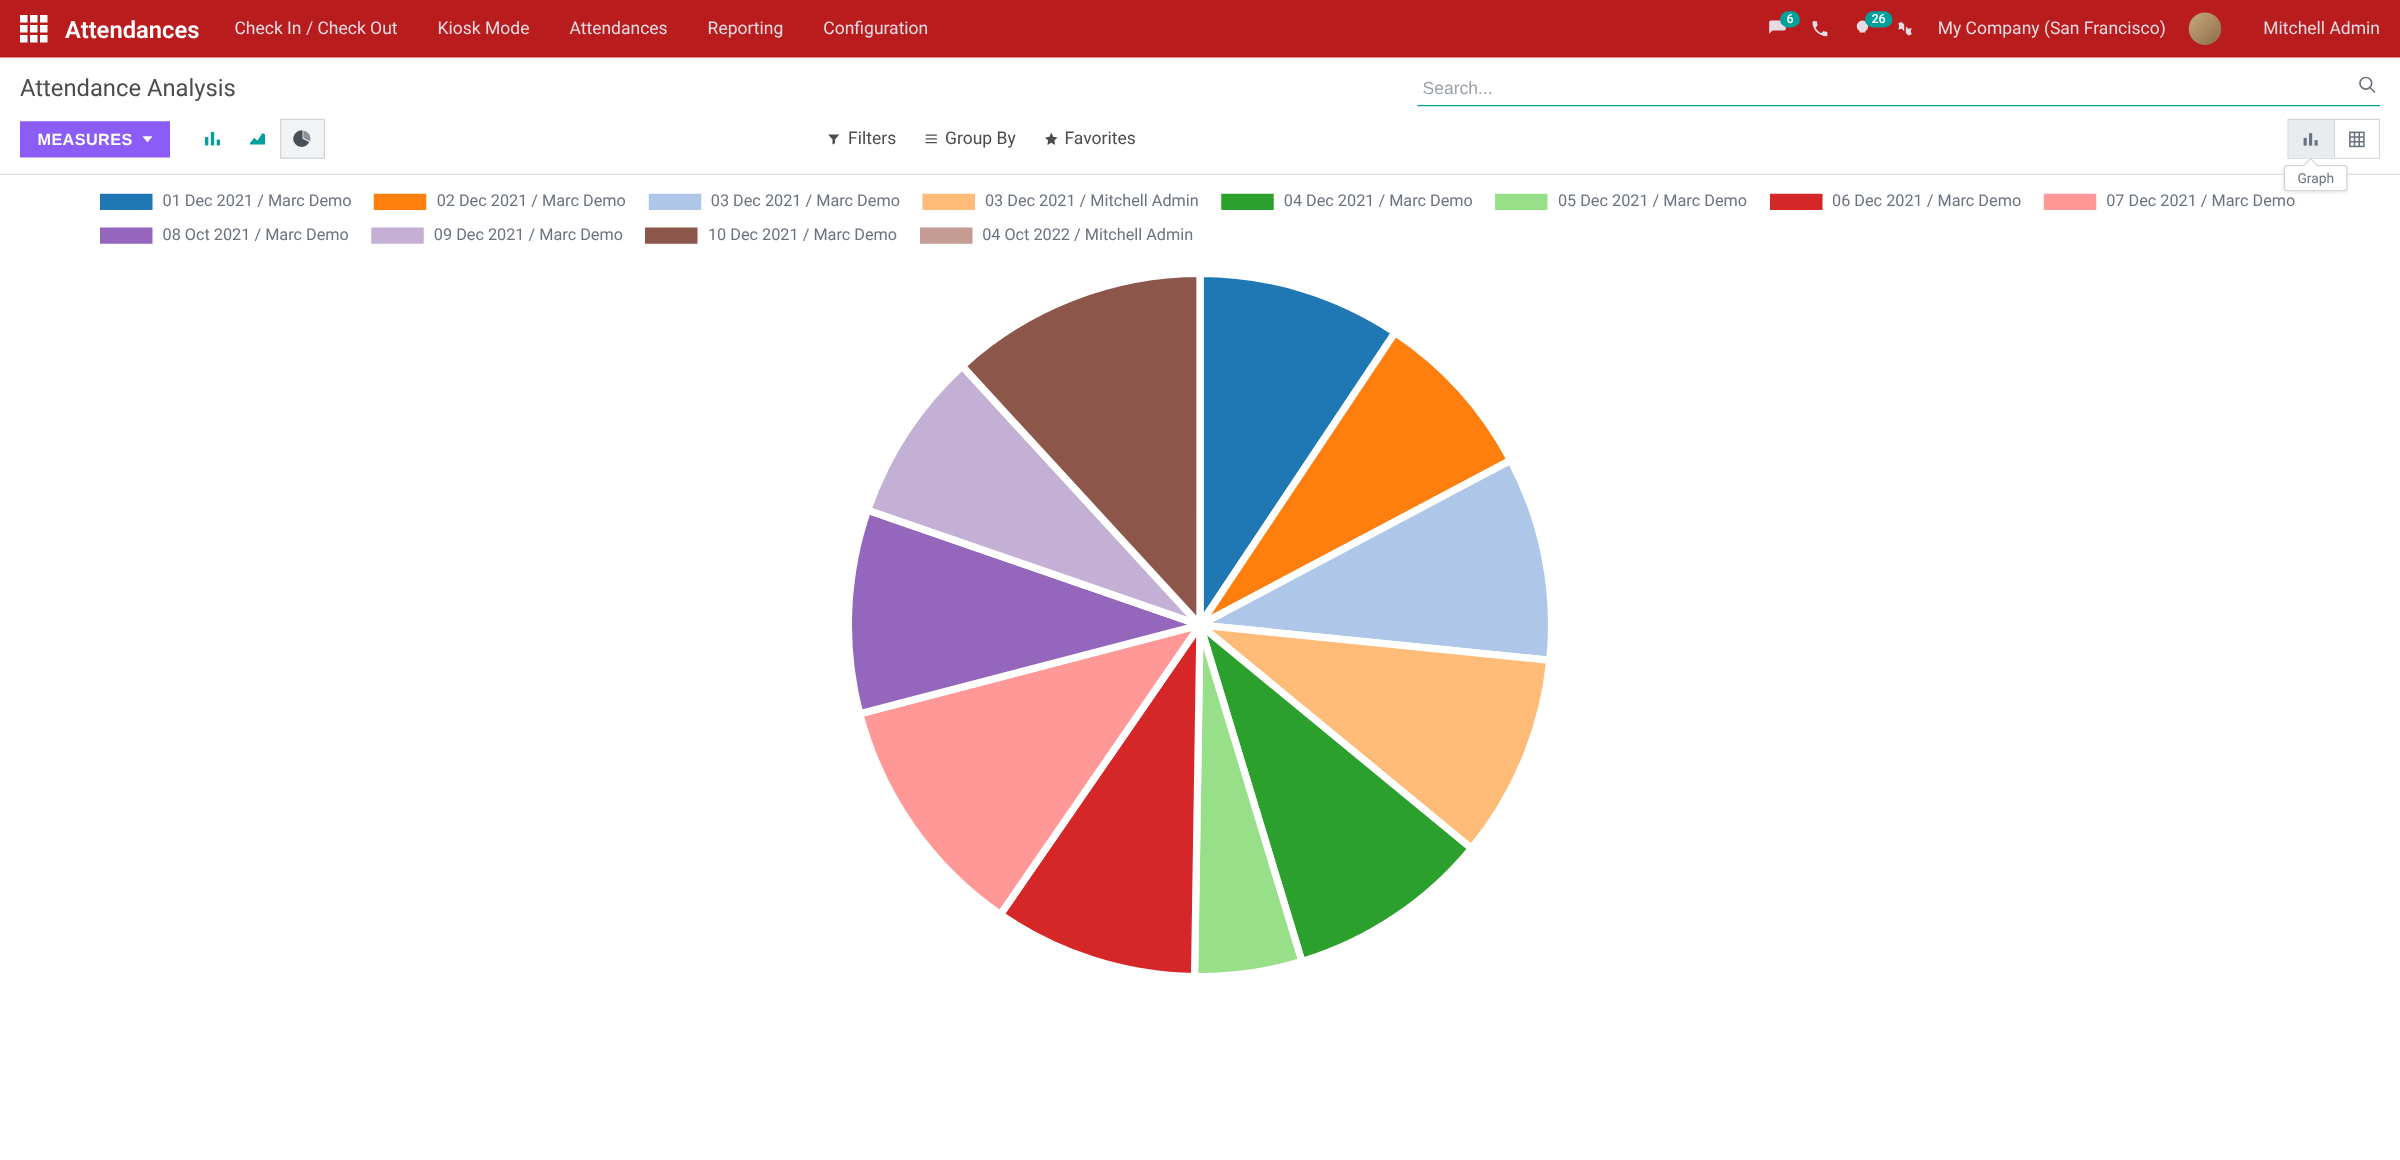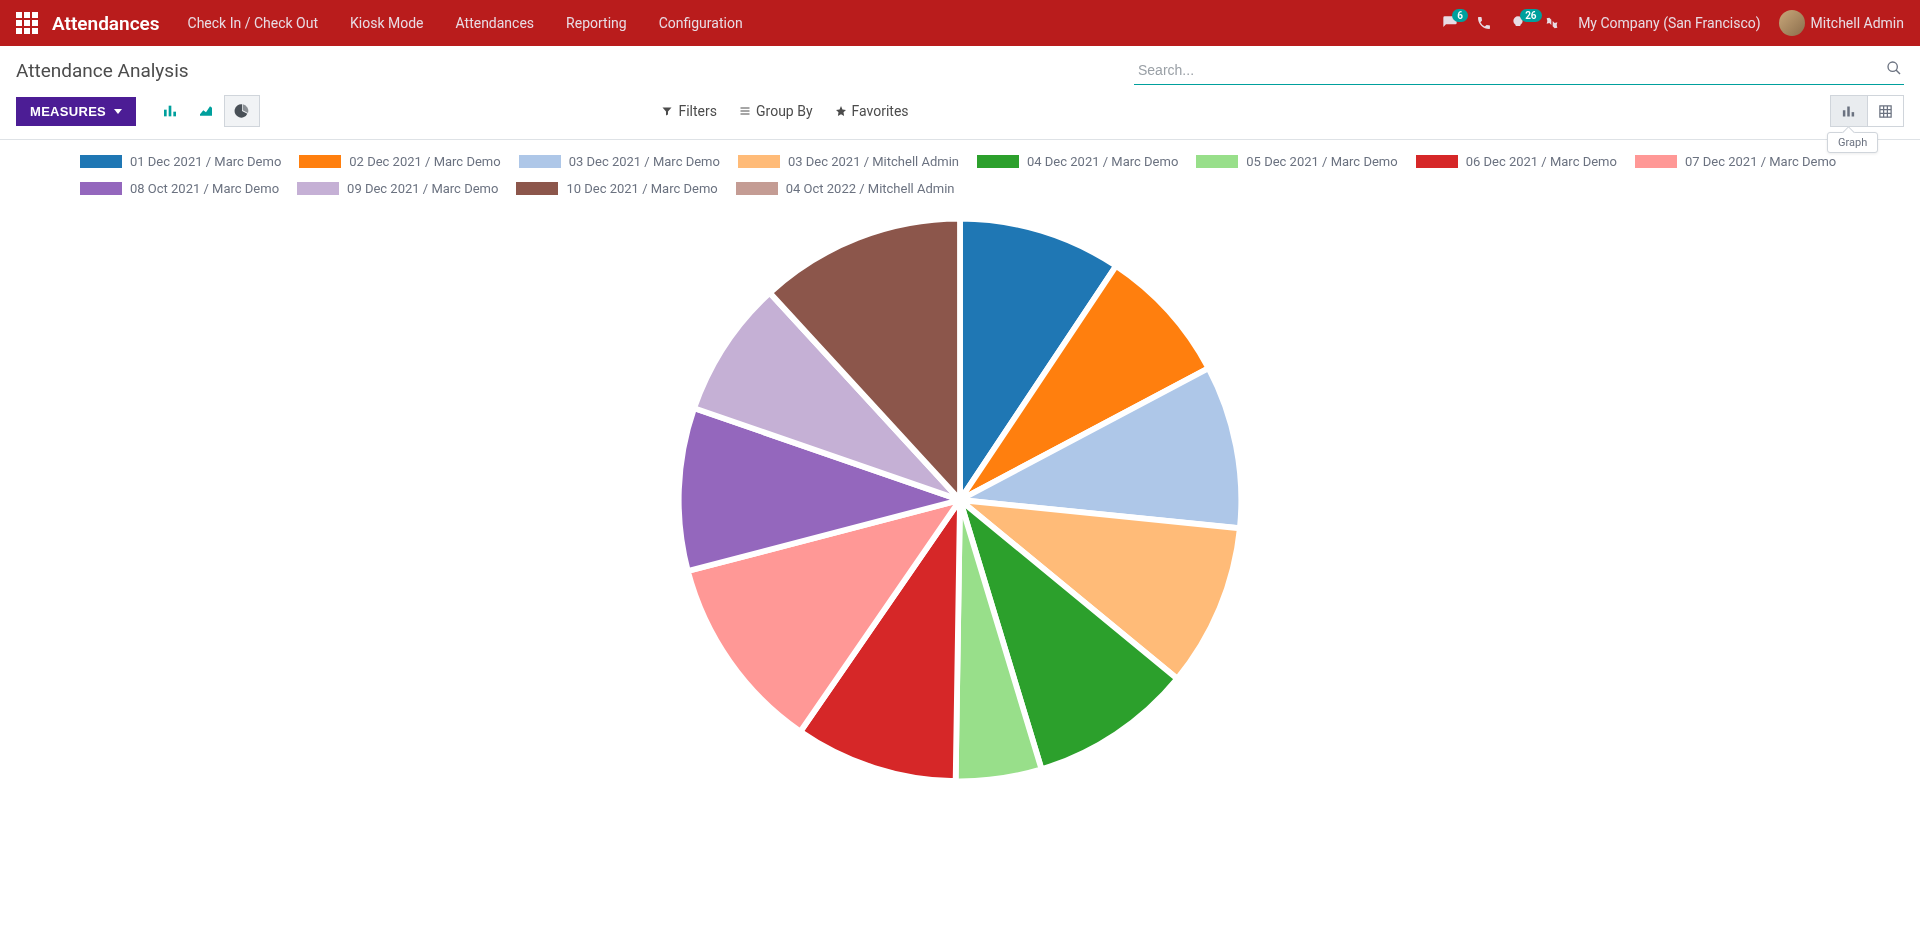--- a/index.html
+++ b/index.html
@@ -9,31 +9,31 @@
   .topbar .apps-icon { width: 22px; height: 22px; display: grid; grid-template-columns: repeat(3,1fr); grid-template-rows: repeat(3,1fr); gap: 2px; margin-right: 14px; cursor: pointer; }
   .topbar .apps-icon div { background: #fff; }
   .topbar .brand { font-size: 19px; font-weight: 600; margin-right: 28px; }
   .topbar .menu { display: flex; gap: 32px; justify-content: flex-end; }
   .topbar .menu a { color: #e8dce4; text-decoration: none; font-size: 14px; cursor: pointer; }
   .topbar .right { margin-left: auto; display: flex; align-items: center; gap: 18px; }
   .topbar .icon-btn { position: relative; cursor: pointer; color: #e8dce4; display: flex; align-items: center; }
   .topbar .badge { position: absolute; top: -6px; left: 10px; background: #00A09D; color: #fff; font-size: 10px; padding: 1px 5px; border-radius: 8px; font-weight: 600; }
   .topbar .company { color: #e8dce4; font-size: 14px; }
   .topbar .avatar { width: 26px; height: 26px; border-radius: 50%; background: linear-gradient(135deg,#c9a87a,#8a6d4c); margin-right: 6px; }
-  .topbar .user { display: flex; align-items: center; color: #e8dce4; }
+  .topbar .user { display: flex; align-items: center; color: #e8dce4; gap: 28px; }
   
   .controlbar { display: flex; align-items: center; padding: 10px 16px 4px 16px; }
   .controlbar .title { font-size: 19px; color: #4c4c4c; }
   .controlbar .search-wrap { margin-left: auto; position: relative; width: 770px; }
   .controlbar .search { width: 100%; border: none; border-bottom: 1px solid #00A09D; padding: 6px 4px 6px 4px; font-size: 14px; outline: none; }
   .controlbar .search::placeholder { color: #9aa0a6; }
   .controlbar .search-icon { position: absolute; right: 2px; top: 4px; color: #6b7280; cursor: pointer; }
   
   .toolrow { display: flex; align-items: center; padding: 6px 16px 12px 16px; border-bottom: 1px solid #dee2e6; }
-  .btn-measures { background: #4c1d95; color: #fff; border: none; padding: 7px 14px; font-size: 13px; font-weight: 600; letter-spacing: .3px; cursor: pointer; display: flex; align-items: center; gap: 8px; }
+  .btn-measures { background: #8b5cf6; color: #fff; border: none; padding: 7px 14px; font-size: 13px; font-weight: 600; letter-spacing: .3px; cursor: pointer; display: flex; align-items: center; gap: 8px; }
   .btn-measures .caret { width: 0; height: 0; border-left: 4px solid transparent; border-right: 4px solid transparent; border-top: 5px solid #fff; }
   .chart-type-group { display: flex; margin-left: 16px; gap: 0; }
   .chart-type-btn { width: 36px; height: 32px; border: 1px solid transparent; background: #fff; color: #00A09D; display: flex; align-items: center; justify-content: center; cursor: pointer; }
   .chart-type-btn.active { border: 1px solid #d0d5db; background: #f1f3f5; color: #495057; }
   
   .search-opts { margin-left: auto; display: flex; gap: 22px; align-items: center; padding-right: 520px; justify-content: flex-end; }
   .search-opts .opt { display: flex; align-items: center; gap: 5px; color: #4c4c4c; font-size: 14px; cursor: pointer; }
   
   .view-group { margin-left: auto; display: flex; border: 1px solid #d0d5db; position: relative; }
   .view-btn { width: 36px; height: 30px; display: flex; align-items: center; justify-content: center; color: #6b7280; cursor: pointer; background: #fff; }

